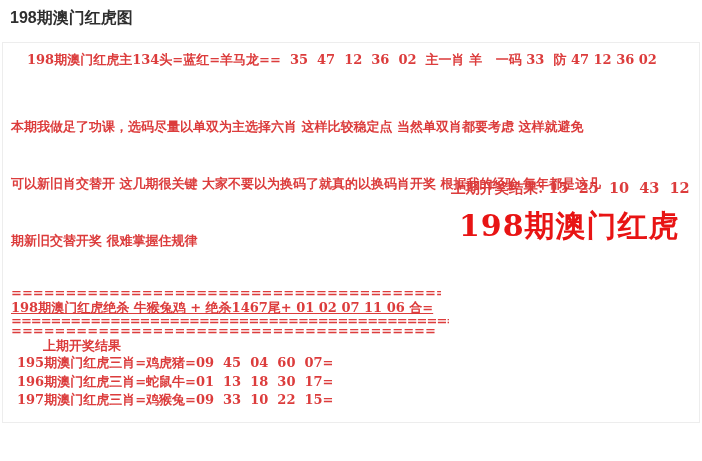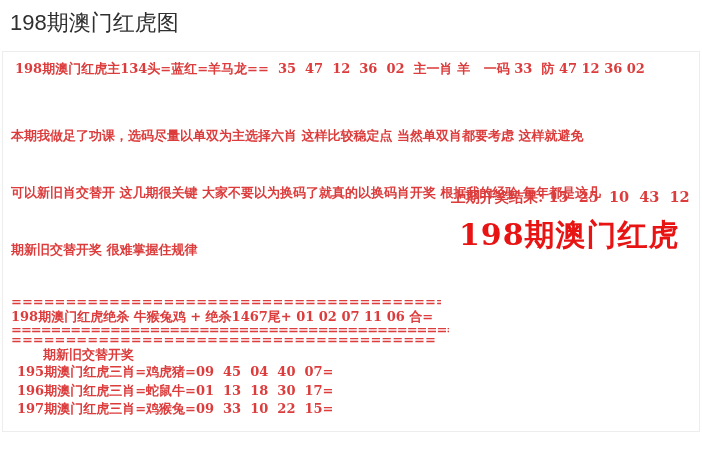--- a/index.html
+++ b/index.html
@@ -6,37 +6,37 @@
     --title-color:#2f2f2f;
     --meta-color:#9c9c9c;
     --red:#dc3c3c;
     --promo-red:#e81414;
     --dash-color:#c88787;
     --border-color:#ededed;
   }
   html,body{margin:0;padding:0;width:702px;height:461px;background:#fff;overflow:hidden;}
   body{font-family:"Liberation Sans",sans-serif;}
   .page{position:relative;padding:6px 10px 0 10px;}
-  h1{margin:2px 0 0 0;font-size:22px;color:var(--title-color);font-weight:400;}
+  h1{margin:2px 0 0 0;font-size:16px;color:var(--title-color);font-weight:700;}
   .meta{margin-top:13px;font-size:13px;color:var(--meta-color);}
   .meta span{margin-right:16px;}
   .content-box{
     position:relative;margin:13px -8px 0 -8px;height:379px;
     border:1px solid var(--border-color);
     font-family:"DejaVu Serif",serif;font-weight:700;color:var(--red);
     font-size:13px;overflow:hidden;
   }
   .red{white-space:pre;}
-  .headline{margin:8px 0 0 12px;line-height:18px;}
+  .headline{margin:8px 0 0 24px;line-height:18px;}
   .intro{margin:10px 8px 0 8px;line-height:19px;}
   .sep{margin-left:8px;line-height:10px;overflow:hidden;white-space:pre;}
   .sep-a{width:430px;}
   .sep-b{width:438px;letter-spacing:-1px;}
   .sep-c{width:425px;}
-  .juesha{margin:1px 0 0 8px;line-height:17px;}
+  .juesha{margin:1px 0 0 8px;line-height:17px;text-decoration:underline;}
   .section-header{margin:1px 0 0 40px;line-height:17px;}
   .row{margin-left:14px;line-height:18.5px;}
   .right-panel{position:absolute;left:448px;top:136px;}
   .last-draw{font-size:14.5px;white-space:pre;line-height:18px;}
   .promo{margin:12px 0 0 8px;font-size:30px;color:var(--promo-red);letter-spacing:1px;line-height:34px;white-space:pre;}
 </style>
 </head>
 <body>
 
 <div class="page">
@@ -54,22 +54,22 @@
       <div>期新旧交替开奖 很难掌握住规律</div>
     </div>
 
     <div class="sep sep-a">========================================================================</div>
 
     <div class="red juesha">198期澳门红虎绝杀 牛猴兔鸡 + 绝杀1467尾+ 01 02 07 11 06 合=</div>
 
     <div class="sep sep-b">========================================================================</div>
     <div class="sep sep-c">========================================================================</div>
 
-    <div class="red section-header">期新旧交替开奖</div>
-    <div class="red row">195期澳门红虎三肖=鸡虎猪=09  45  04  40  07=</div>
+    <div class="red section-header">上期开奖结果</div>
+    <div class="red row">195期澳门红虎三肖=鸡虎猪=09  45  04  60  07=</div>
     <div class="red row">196期澳门红虎三肖=蛇鼠牛=01  13  18  30  17=</div>
     <div class="red row">197期澳门红虎三肖=鸡猴兔=09  33  10  22  15=</div>
 
     <aside class="right-panel">
       <div class="last-draw">上期开奖结果: 15  25  10  43  12  24+34</div>
       <div class="promo">198期澳门红虎</div>
     </aside>
 
   </div>
 </div>

